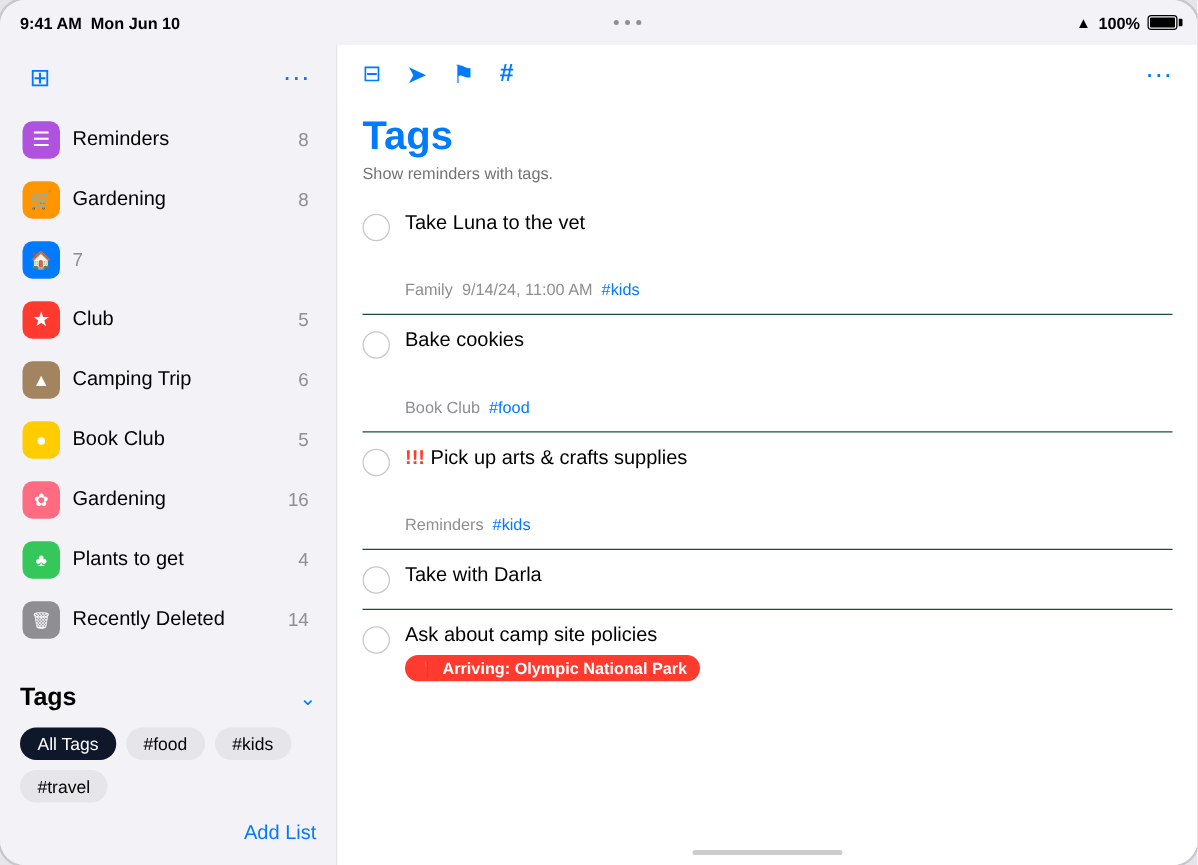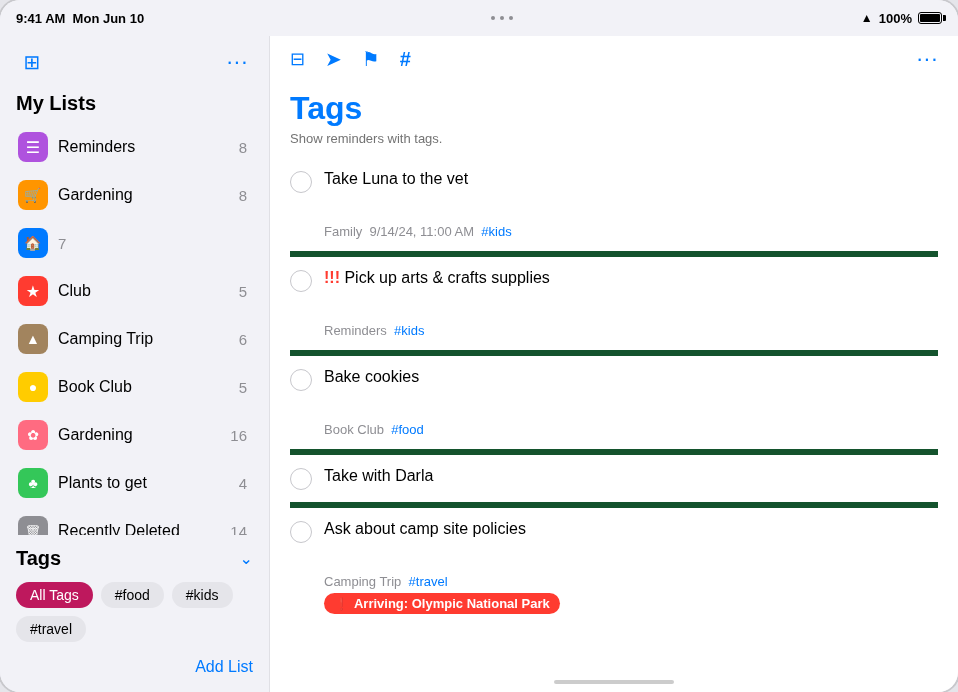--- a/index.html
+++ b/index.html
@@ -99,21 +99,21 @@
       cursor: pointer;
     }
     .tags-header-label { font-size: 20px; font-weight: 700; color: #000; }
     .tags-chevron { color: #007aff; font-size: 16px; }
     .tag-pills { display: flex; flex-wrap: wrap; gap: 8px; padding: 4px 16px; }
     .tag-pill {
       padding: 5px 14px; border-radius: 16px;
       font-size: 14px; font-weight: 500; cursor: pointer;
       border: none;
     }
-    .tag-pill.active { background: #be185d; color: #fff; }
+    .tag-pill.active { background: #0f172a; color: #fff; }
     .tag-pill.inactive { background: #e5e5ea; color: #000; }
     .sidebar-footer {
       padding: 8px 16px 0 16px;
       display: flex; justify-content: flex-end;
     }
     .add-list-btn {
       font-size: 16px; color: #007aff; font-weight: 500;
       background: none; border: none; cursor: pointer;
     }
     
@@ -132,21 +132,21 @@
     .main-toolbar-icons { display: flex; gap: 20px; align-items: center; }
     .toolbar-icon { color: #007aff; font-size: 20px; cursor: pointer; }
     .toolbar-icon.more { font-size: 22px; }
     .main-content-area { flex: 1; overflow-y: auto; padding: 0 20px; }
     .tags-title { font-size: 32px; font-weight: 700; color: #007aff; padding: 8px 0 4px 0; }
     .tags-subtitle { font-size: 13px; color: #737373; margin-bottom: 12px; }
     .reminder-list { list-style: none; }
     .reminder-item {
       display: flex; align-items: flex-start;
       padding: 12px 0;
-      border-bottom: 6px solid #14532d;
+      border-bottom: 1px solid #14532d;
     }
     .reminder-item:last-child { border-bottom: none; }
     .reminder-checkbox {
       width: 22px; height: 22px; border-radius: 50%;
       border: 1.5px solid #c7c7cc;
       margin-right: 12px; margin-top: 1px; flex-shrink: 0;
       background: #fff; cursor: pointer;
     }
     .reminder-body { flex: 1; }
     .reminder-title { font-size: 16px; color: #000; margin-bottom: 2px; }
@@ -203,21 +203,20 @@
   </div>
 
   <div class="main-content">
 
     <div class="sidebar">
       <div class="sidebar-toolbar">
         <button class="sidebar-icon-btn panel-icon-svg">⊞</button>
         <button class="sidebar-icon-btn" style="font-size:22px;">···</button>
       </div>
 
-      <div class="my-lists-header">My Lists</div>
 
       <div class="list-items">
 
         <div class="list-item">
           <div class="list-icon icon-purple">☰</div>
           <span class="list-label">Reminders</span>
           <span class="list-count">8</span>
         </div>
 
         <div class="list-item">
@@ -309,53 +308,50 @@
               <div class="reminder-title">Take Luna to the vet</div>
               <div class="reminder-meta">
                 Family &nbsp;9/14/24, 11:00 AM &nbsp;<span class="tag-link">#kids</span>
               </div>
             </div>
           </li>
 
           <li class="reminder-item">
             <div class="reminder-checkbox"></div>
             <div class="reminder-body">
-              <div class="reminder-title">
-                <span class="exclamation">!!! </span>Pick up arts &amp; crafts supplies
-              </div>
-              <div class="reminder-meta">
-                Reminders &nbsp;<span class="tag-link">#kids</span>
-              </div>
-            </div>
-          </li>
-
-          <li class="reminder-item">
-            <div class="reminder-checkbox"></div>
-            <div class="reminder-body">
               <div class="reminder-title">Bake cookies</div>
               <div class="reminder-meta">
                 Book Club &nbsp;<span class="tag-link">#food</span>
               </div>
             </div>
           </li>
 
           <li class="reminder-item">
             <div class="reminder-checkbox"></div>
             <div class="reminder-body">
+              <div class="reminder-title">
+                <span class="exclamation">!!! </span>Pick up arts &amp; crafts supplies
+              </div>
+              <div class="reminder-meta">
+                Reminders &nbsp;<span class="tag-link">#kids</span>
+              </div>
+            </div>
+          </li>
+
+          <li class="reminder-item">
+            <div class="reminder-checkbox"></div>
+            <div class="reminder-body">
               <div class="reminder-title">Take with Darla</div>
             </div>
           </li>
 
           <li class="reminder-item">
             <div class="reminder-checkbox"></div>
             <div class="reminder-body">
               <div class="reminder-title">Ask about camp site policies</div>
-              <div class="reminder-meta">
-                Camping Trip &nbsp;<span class="tag-link">#travel</span>
-              </div>
               <div class="arriving-badge">
                 <span class="badge-icon">❗</span>
                 <span><strong>Arriving:</strong> Olympic National Park</span>
               </div>
             </div>
           </li>
         </ul>
       </div>
 
       <div class="home-indicator">

